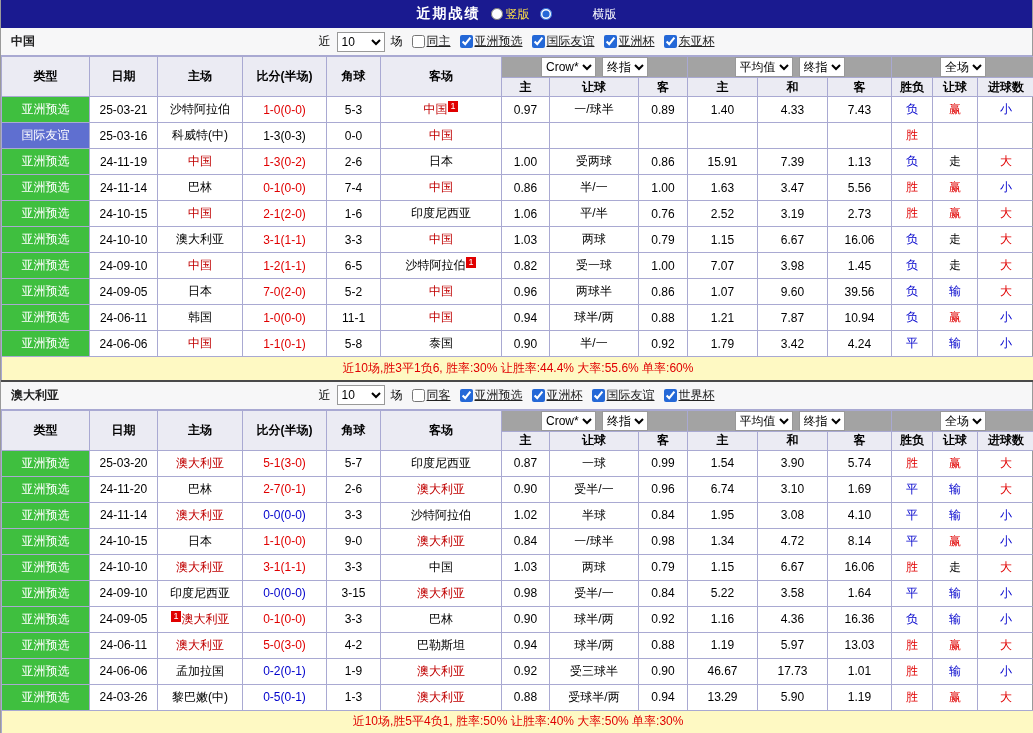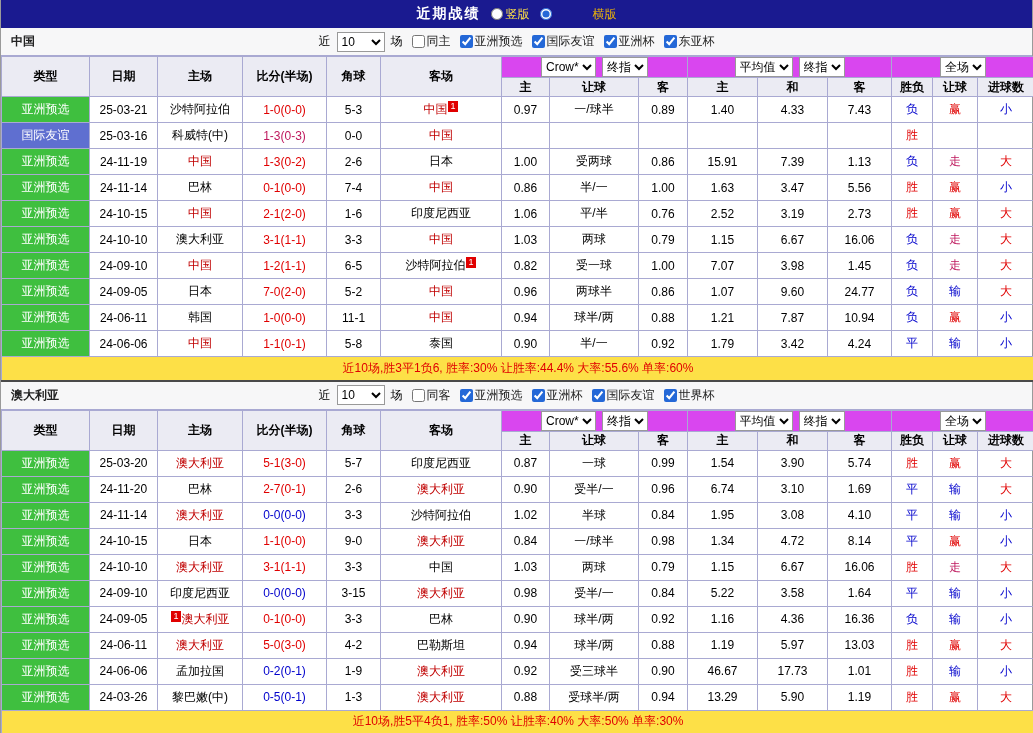--- a/index.html
+++ b/index.html
@@ -13,67 +13,67 @@
 
   
   .topbar {
     height:28px; background:#1a1a90; color:#fff;
     display:flex; align-items:center; justify-content:center; gap:10px;
   }
   .topbar .title { font-weight:bold; font-size:14px; letter-spacing:2px; }
   .radio { display:inline-flex; align-items:center; gap:3px; cursor:pointer; }
   .radio input { width:12px; height:12px; accent-color:#2468d7; }
   .r-label.v { color:#fde047; }
-  .r-label.h { color:#eab308;margin-left:38px; }
+  .r-label.h { color:#ffffff;margin-left:38px; }
 
   
   .filter-row {
     height:28px; background:#f7f7f8;
     border-bottom:1px solid #a9a9d2;
     position:relative; display:flex; align-items:center; justify-content:center;
   }
   .team-name { position:absolute; left:10px; font-weight:bold; color:#222; }
   .filter-center { display:inline-flex; align-items:center; gap:3px; }
-  .cb { display:inline-flex; align-items:center; gap:2px; margin-left:6px; cursor:pointer; color:#222; }
+  .cb { display:inline-flex; align-items:center; gap:2px; margin-left:6px; cursor:pointer; color:#222;text-decoration:underline; }
   .cb input { width:13px; height:13px; accent-color:#2468d7; }
 
   
   .sel {
     font-family:"Liberation Sans", sans-serif;
     font-size:12px; height:20px; background:#fff;
     border:1px solid #999; margin:0 3px;
   }
   .games-sel { width:48px; }
 
   
   table { border-collapse:collapse; table-layout:fixed; width:1033px; }
   th, td {
     border:1px solid #a9a9d2; text-align:center; height:26px;
     overflow:hidden; white-space:nowrap; color:#000;
   }
   thead th { background:#ebebf3; font-weight:bold; height:20px; }
   thead th.sub { height:19px; }
-  thead th.sel-cell { background:#d946ef; }
+  thead th.sel-cell { background:#a3a3a3; }
 
   td.type-green { background:#3fbf3f; color:#fff; }
   td.type-blue  { background:#5f6fd0; color:#fff; }
 
   .c-red   { color:#e00000; }
-  .c-green { color:#be185d; }
+  .c-green { color:#000000; }
   .c-blue  { color:#0000cc; }
   .focus   { color:#c00000; }
 
   .badge {
     display:inline-block; background:#e00000; color:#fff;
     font-size:9px; line-height:11px; padding:0 2px; margin:0 1px;
     position:relative; top:-4px;
   }
 
   tr.summary td {
-    color:#e00000; background:#fde047; height:24px;
+    color:#e00000; background:#fef9c3; height:24px;
     border-bottom:2px solid #4a4a4a;
   }
 </style>
 </head>
 <body>
 
 <div class="page">
   <div class="topbar">
     <span class="title">近期战绩</span>
     <label class="radio">
@@ -281,21 +281,21 @@
             <td>24-09-05</td>
             <td><span class="">日本</span></td>
             <td class="c-red">7-0(2-0)</td>
             <td>5-2</td>
             <td><span class="focus">中国</span></td>
             <td>0.96</td>
             <td>两球半</td>
             <td>0.86</td>
             <td>1.07</td>
             <td>9.60</td>
-            <td>24.77</td>
+            <td>39.56</td>
             <td class="c-blue">负</td>
             <td class="c-blue">输</td>
             <td class="c-red">大</td>
           </tr>
           <tr>
             <td class="type-green">亚洲预选</td>
             <td>24-06-11</td>
             <td><span class="">韩国</span></td>
             <td class="c-red">1-0(0-0)</td>
             <td>11-1</td>

